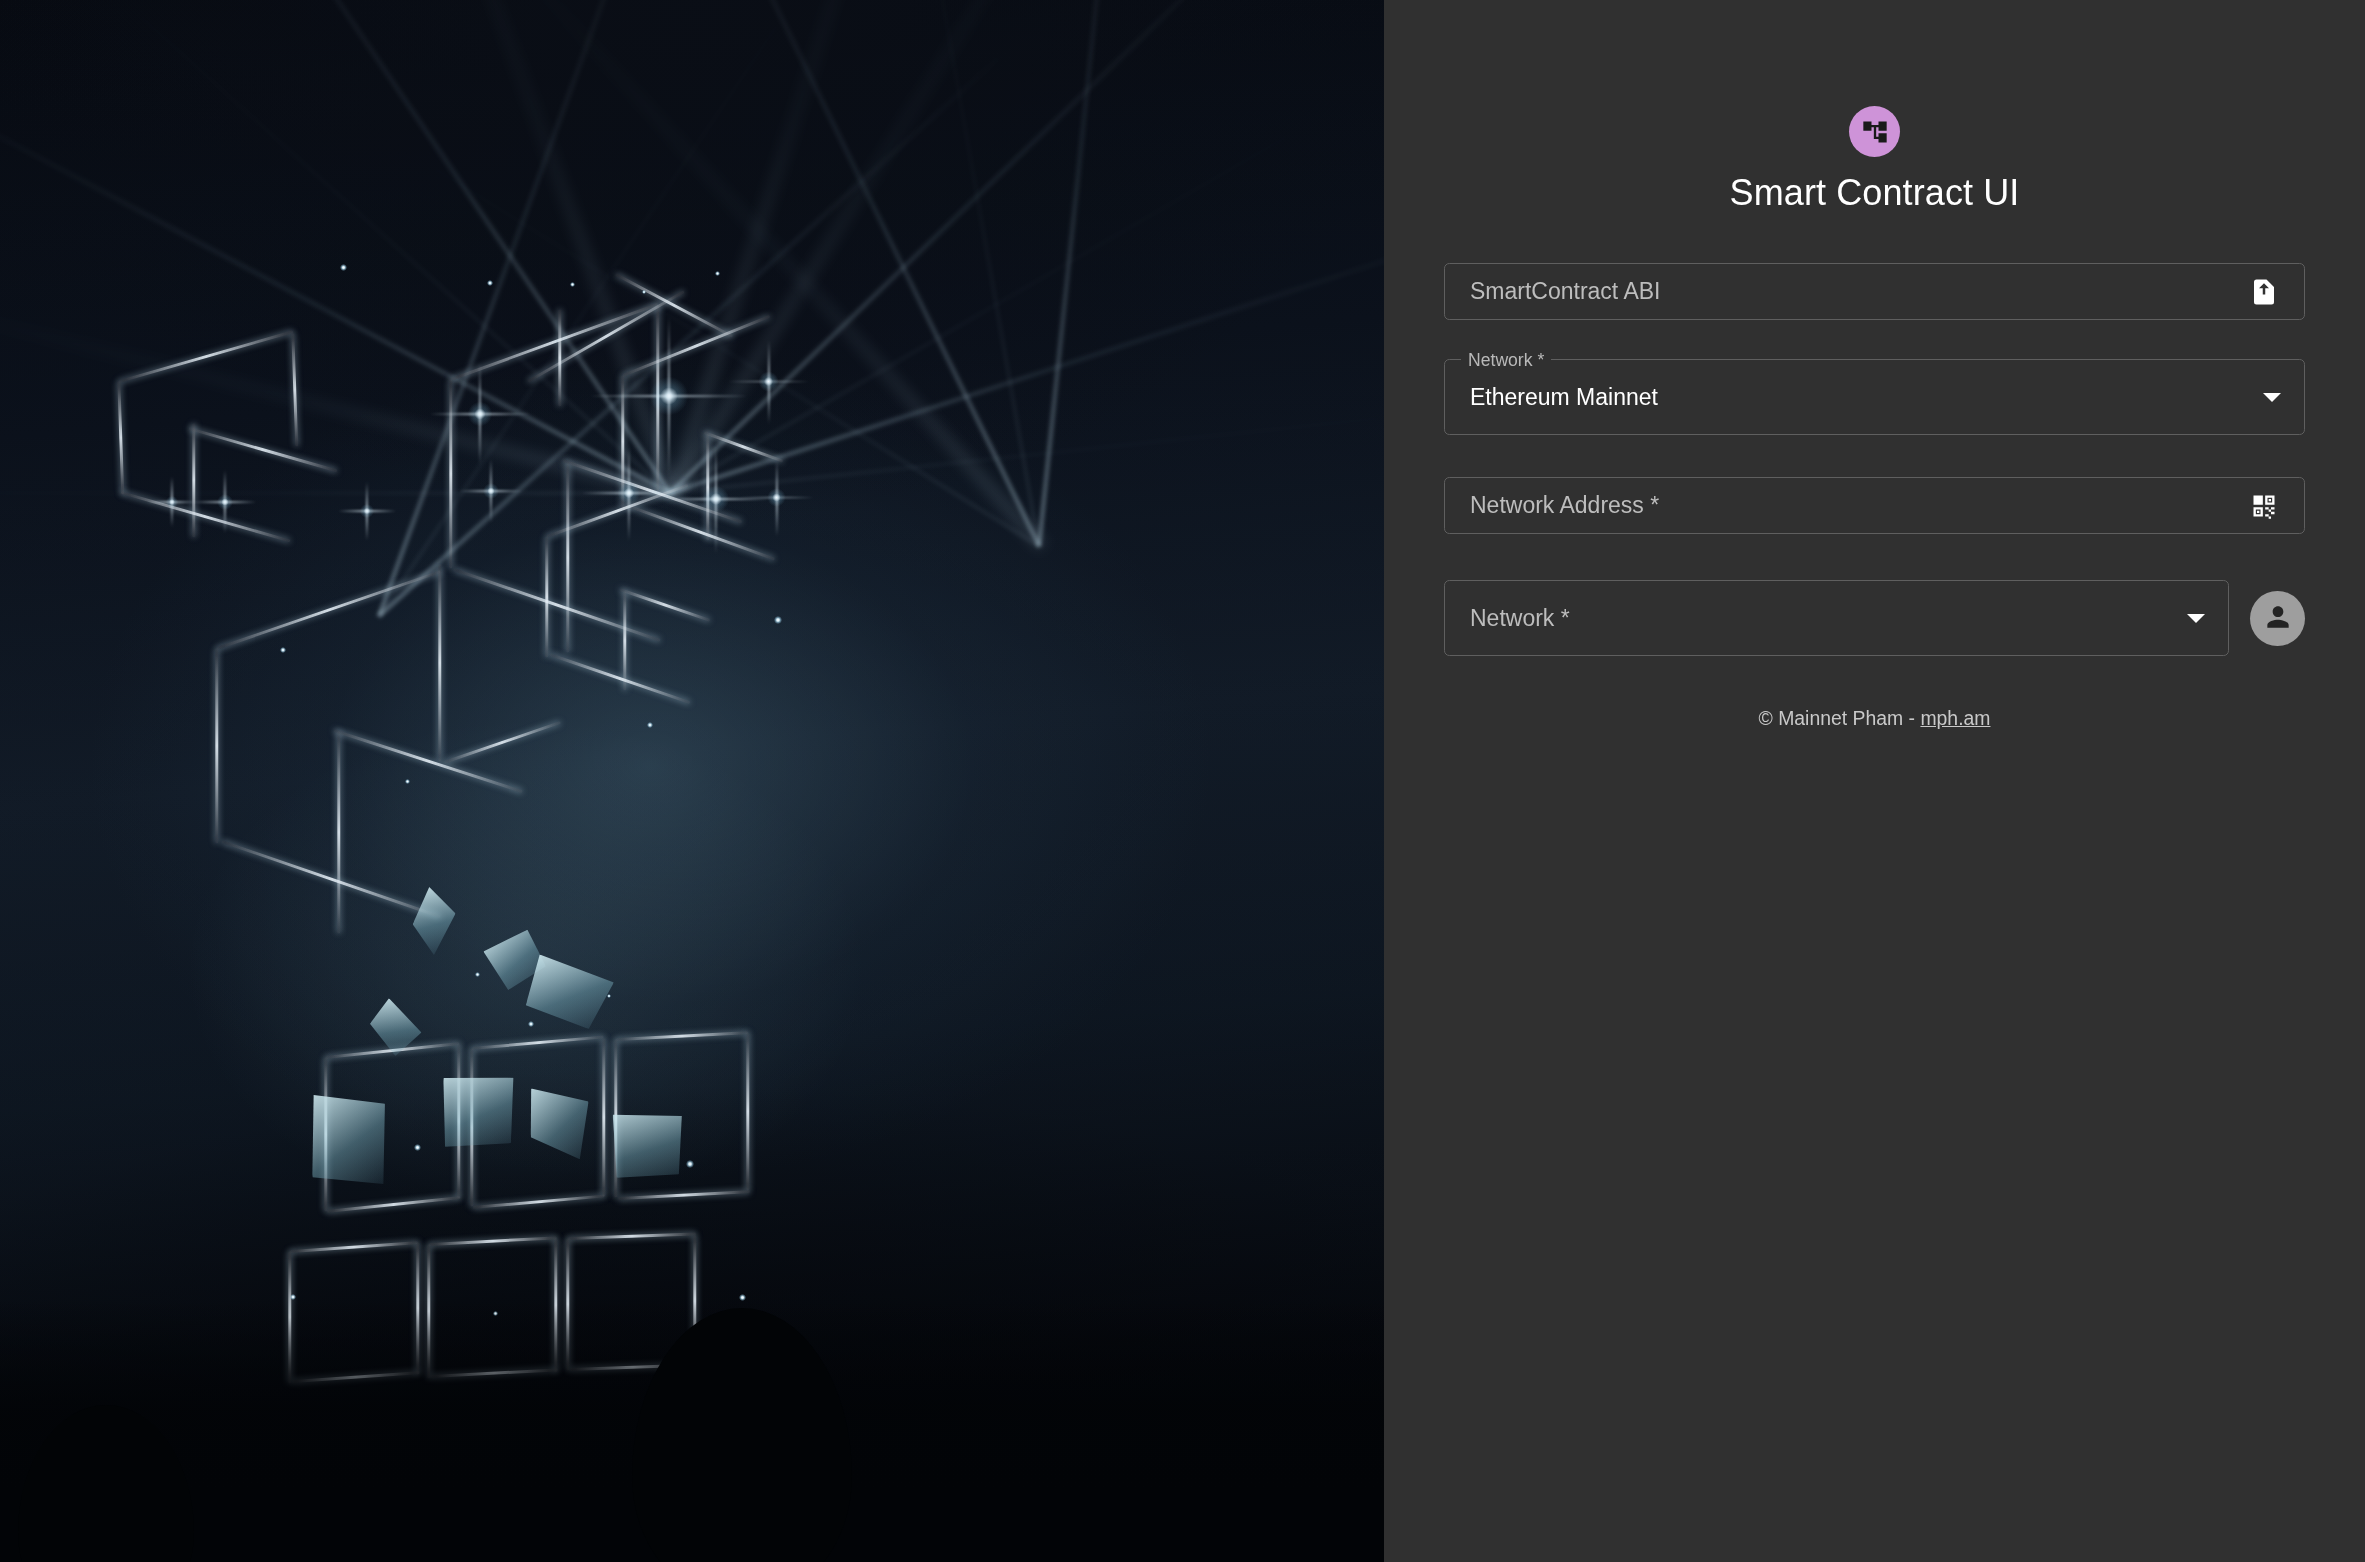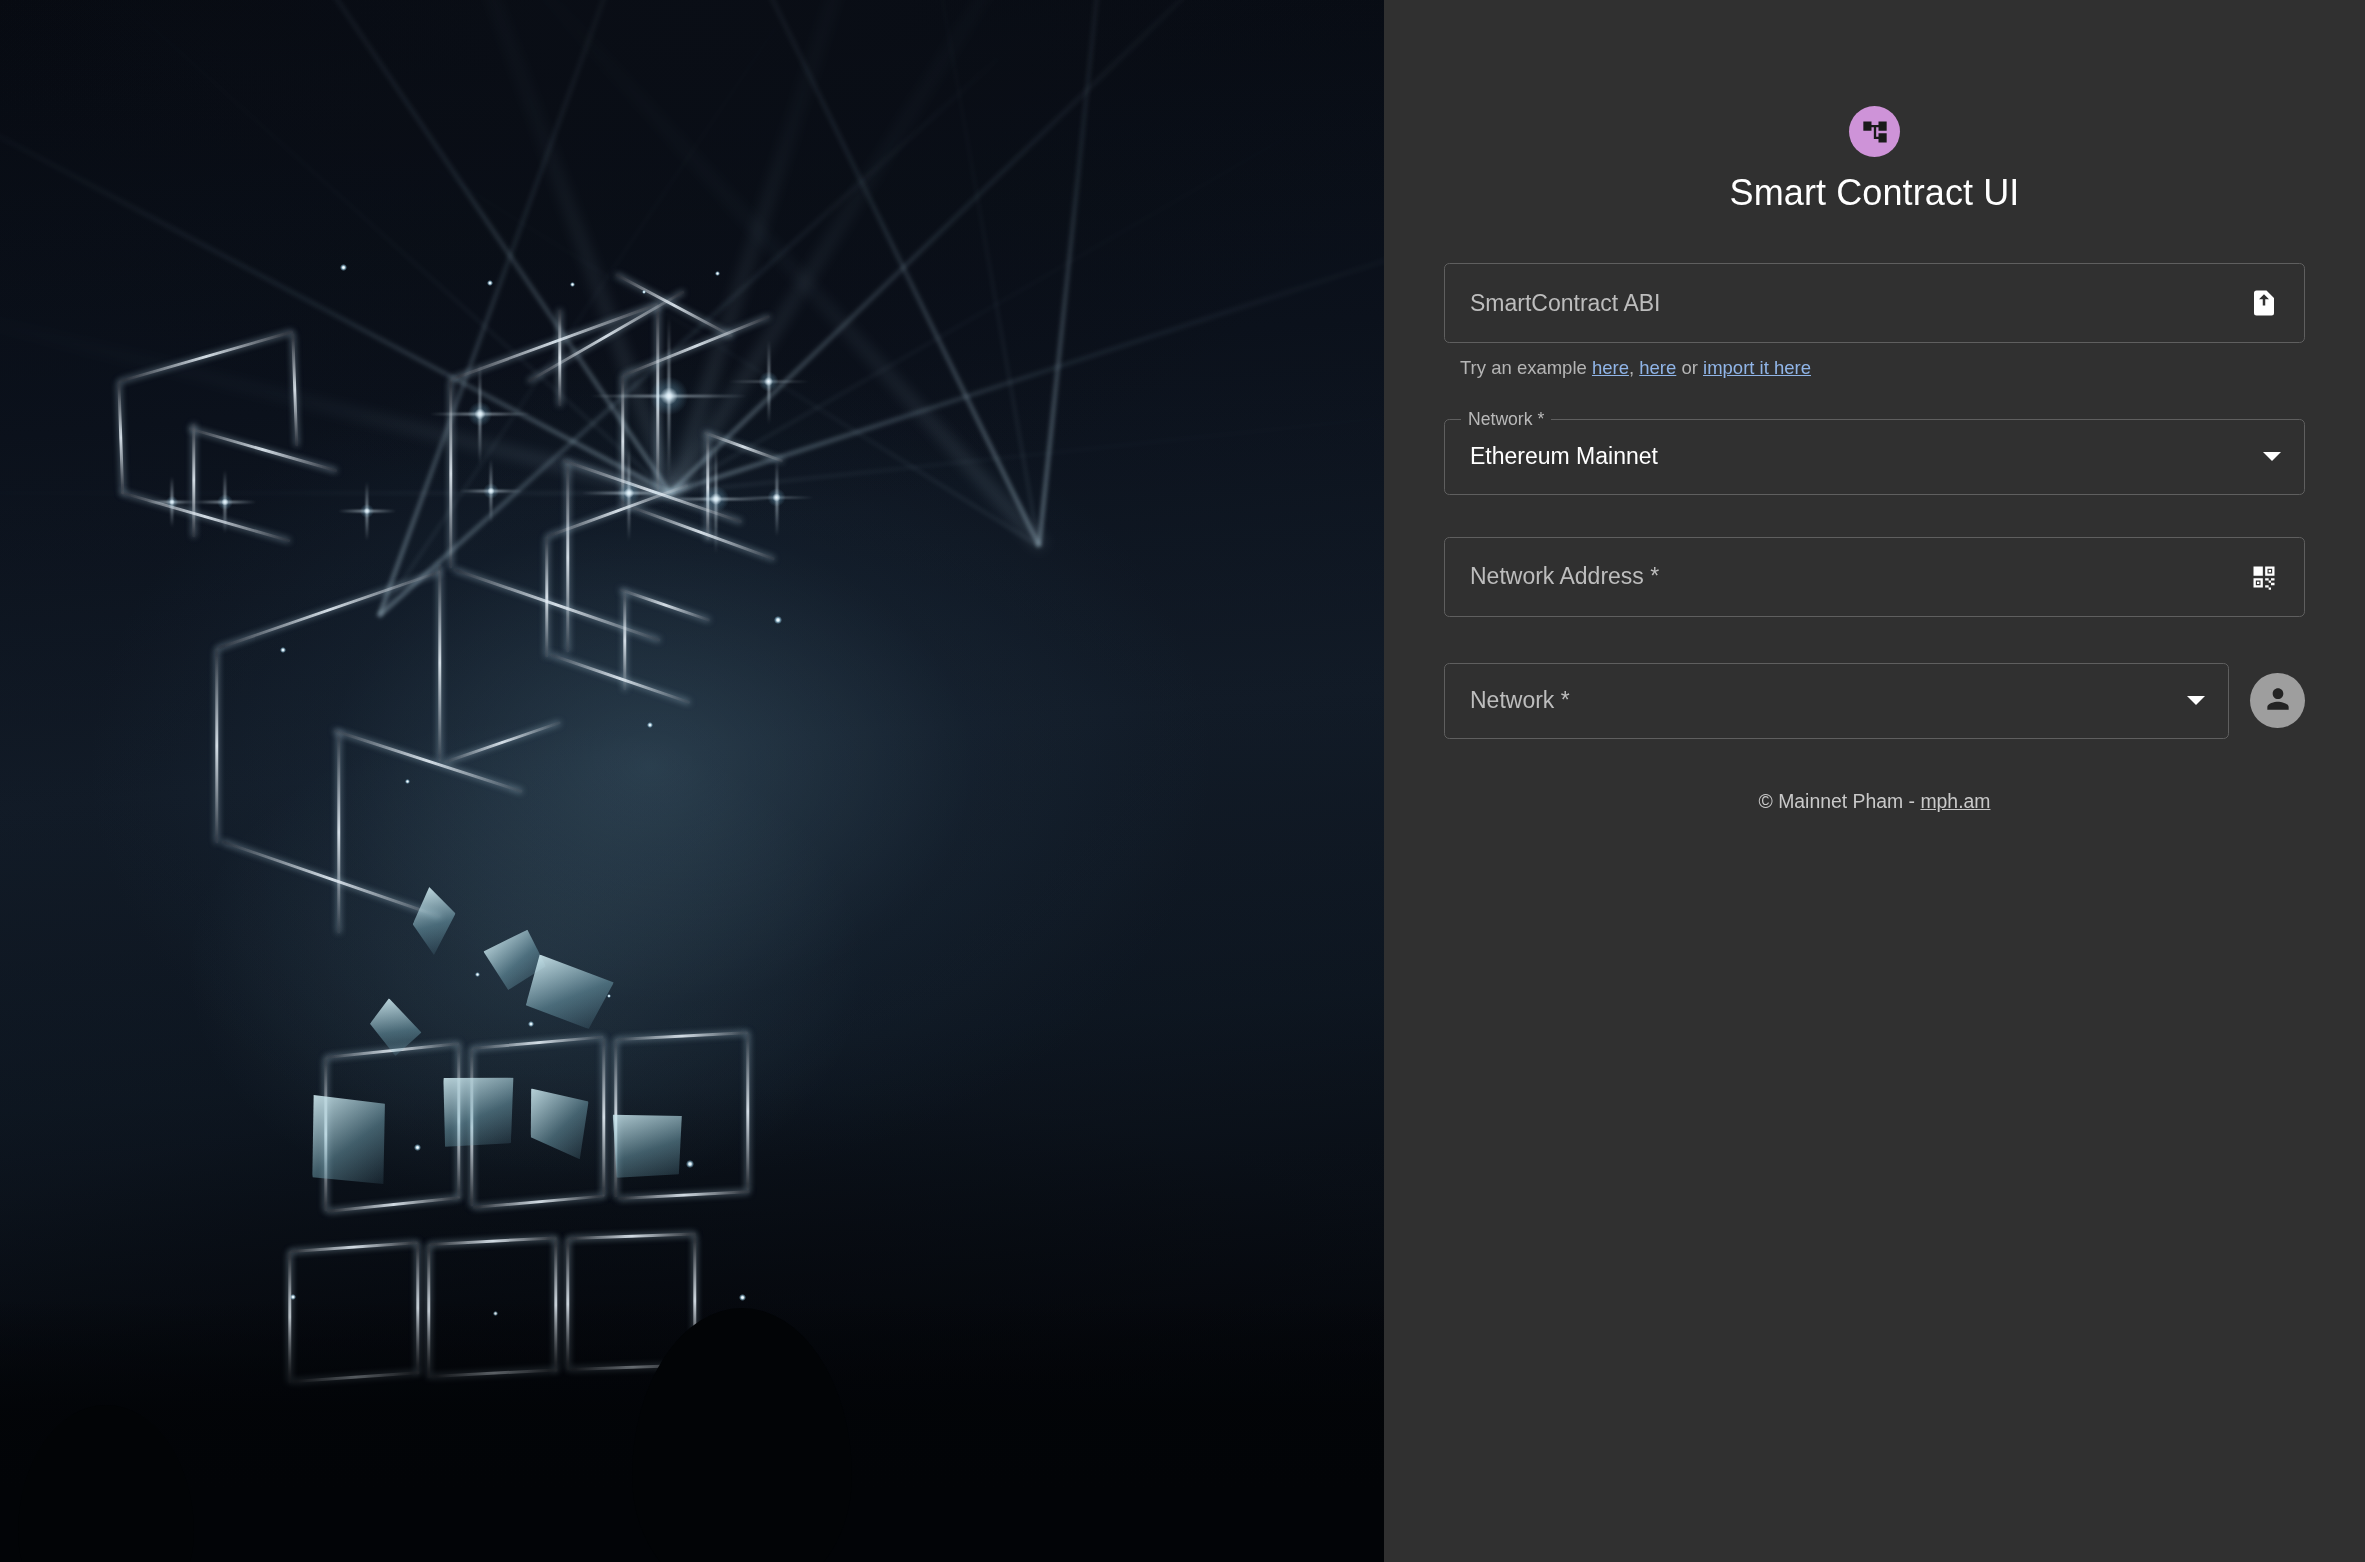--- a/index.html
+++ b/index.html
@@ -148,21 +148,21 @@
     letter-spacing: 0.1px;
     line-height: 1.2;
   }
 
   
   .field {
     position: relative;
     margin-top: 0;
     border: 0.9px solid #5f5f5f;
     border-radius: 5.3px;
-    height: 80px;
+    height: 57px;
     display: flex;
     align-items: center;
     padding: 0 23px 0 25px;
     background: transparent;
   }
   .field-label {
     color: #bdbdbd;
     font-size: 23px;
     flex: 1;
     white-space: nowrap;
@@ -449,23 +449,20 @@
 
     <div class="field abi-field">
       <span class="field-label">SmartContract ABI</span>
       <span class="field-icon">
         <svg width="30" height="30" viewBox="0 0 24 24" fill="#ffffff" aria-hidden="true">
           <path d="M14 2H6a2 2 0 0 0-2 2v16a2 2 0 0 0 2 2h12a2 2 0 0 0 2-2V8l-6-6zm-1 7v5h-2V9H8l4-4 4 4h-3z"></path>
         </svg>
       </span>
     </div>
 
-    <div class="helper">
-      <span>Try an example </span><a class="link">here</a><span>, </span><a class="link">here</a><span> or </span><a class="link">import it here</a>
-    </div>
 
     <div class="select-field">
       <span class="notch">Network *</span>
       <span class="field-label bright">Ethereum Mainnet</span>
       <span class="caret"></span>
     </div>
 
     <div class="field addr-field">
       <span class="field-label">Network Address *</span>
       <span class="field-icon">

